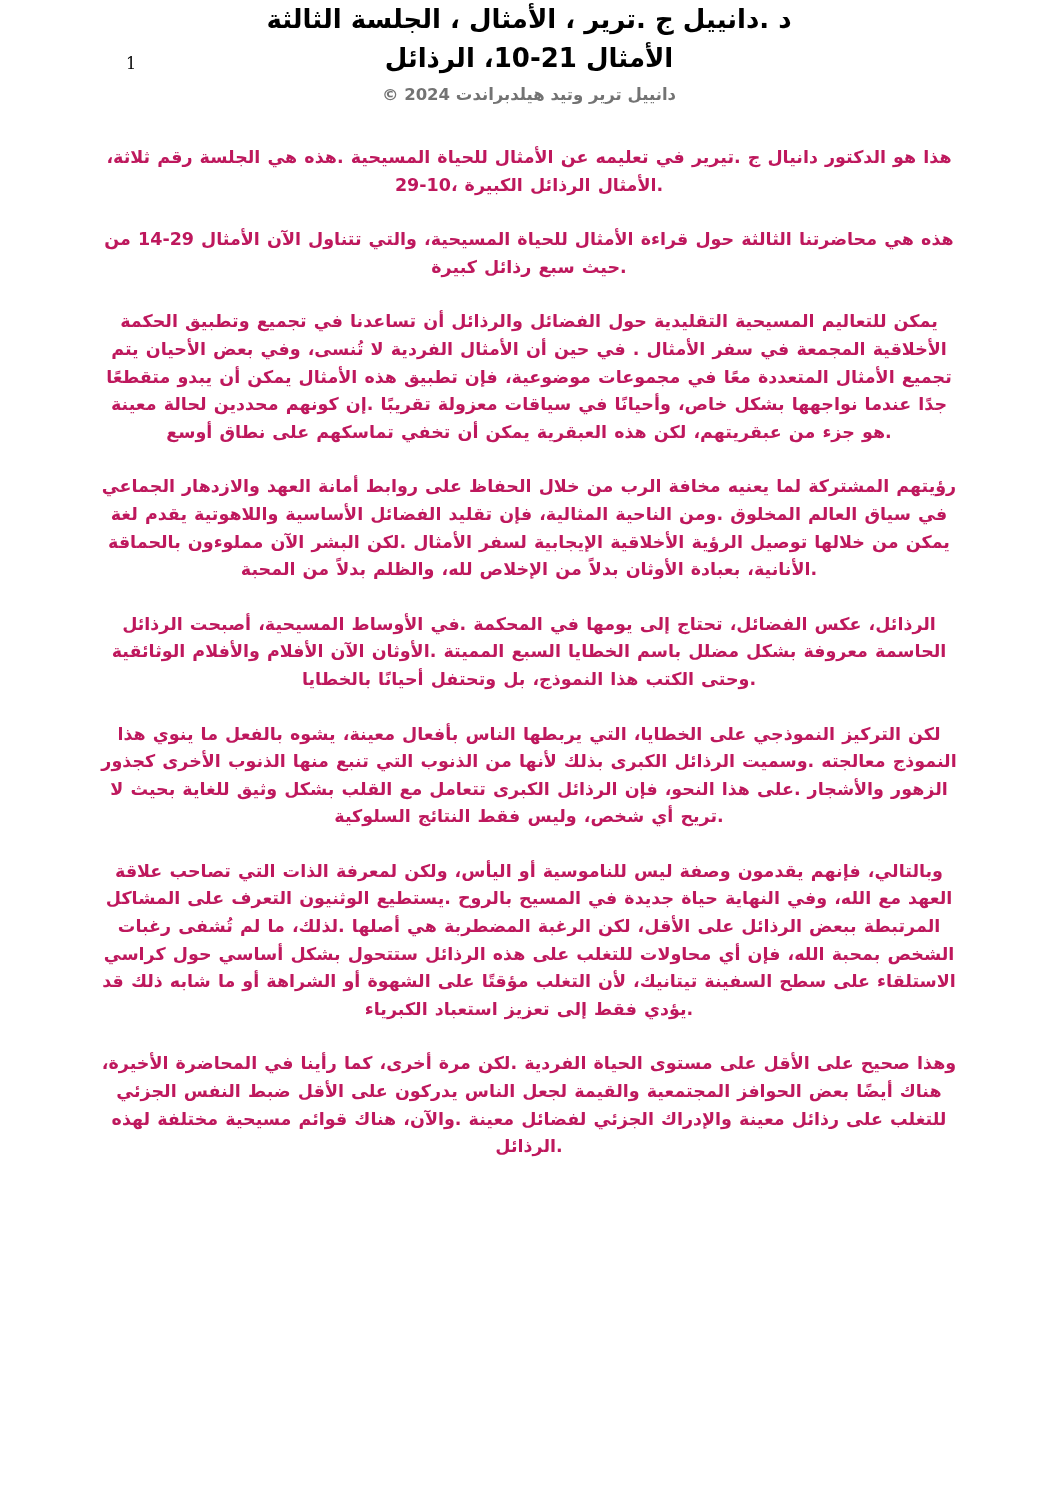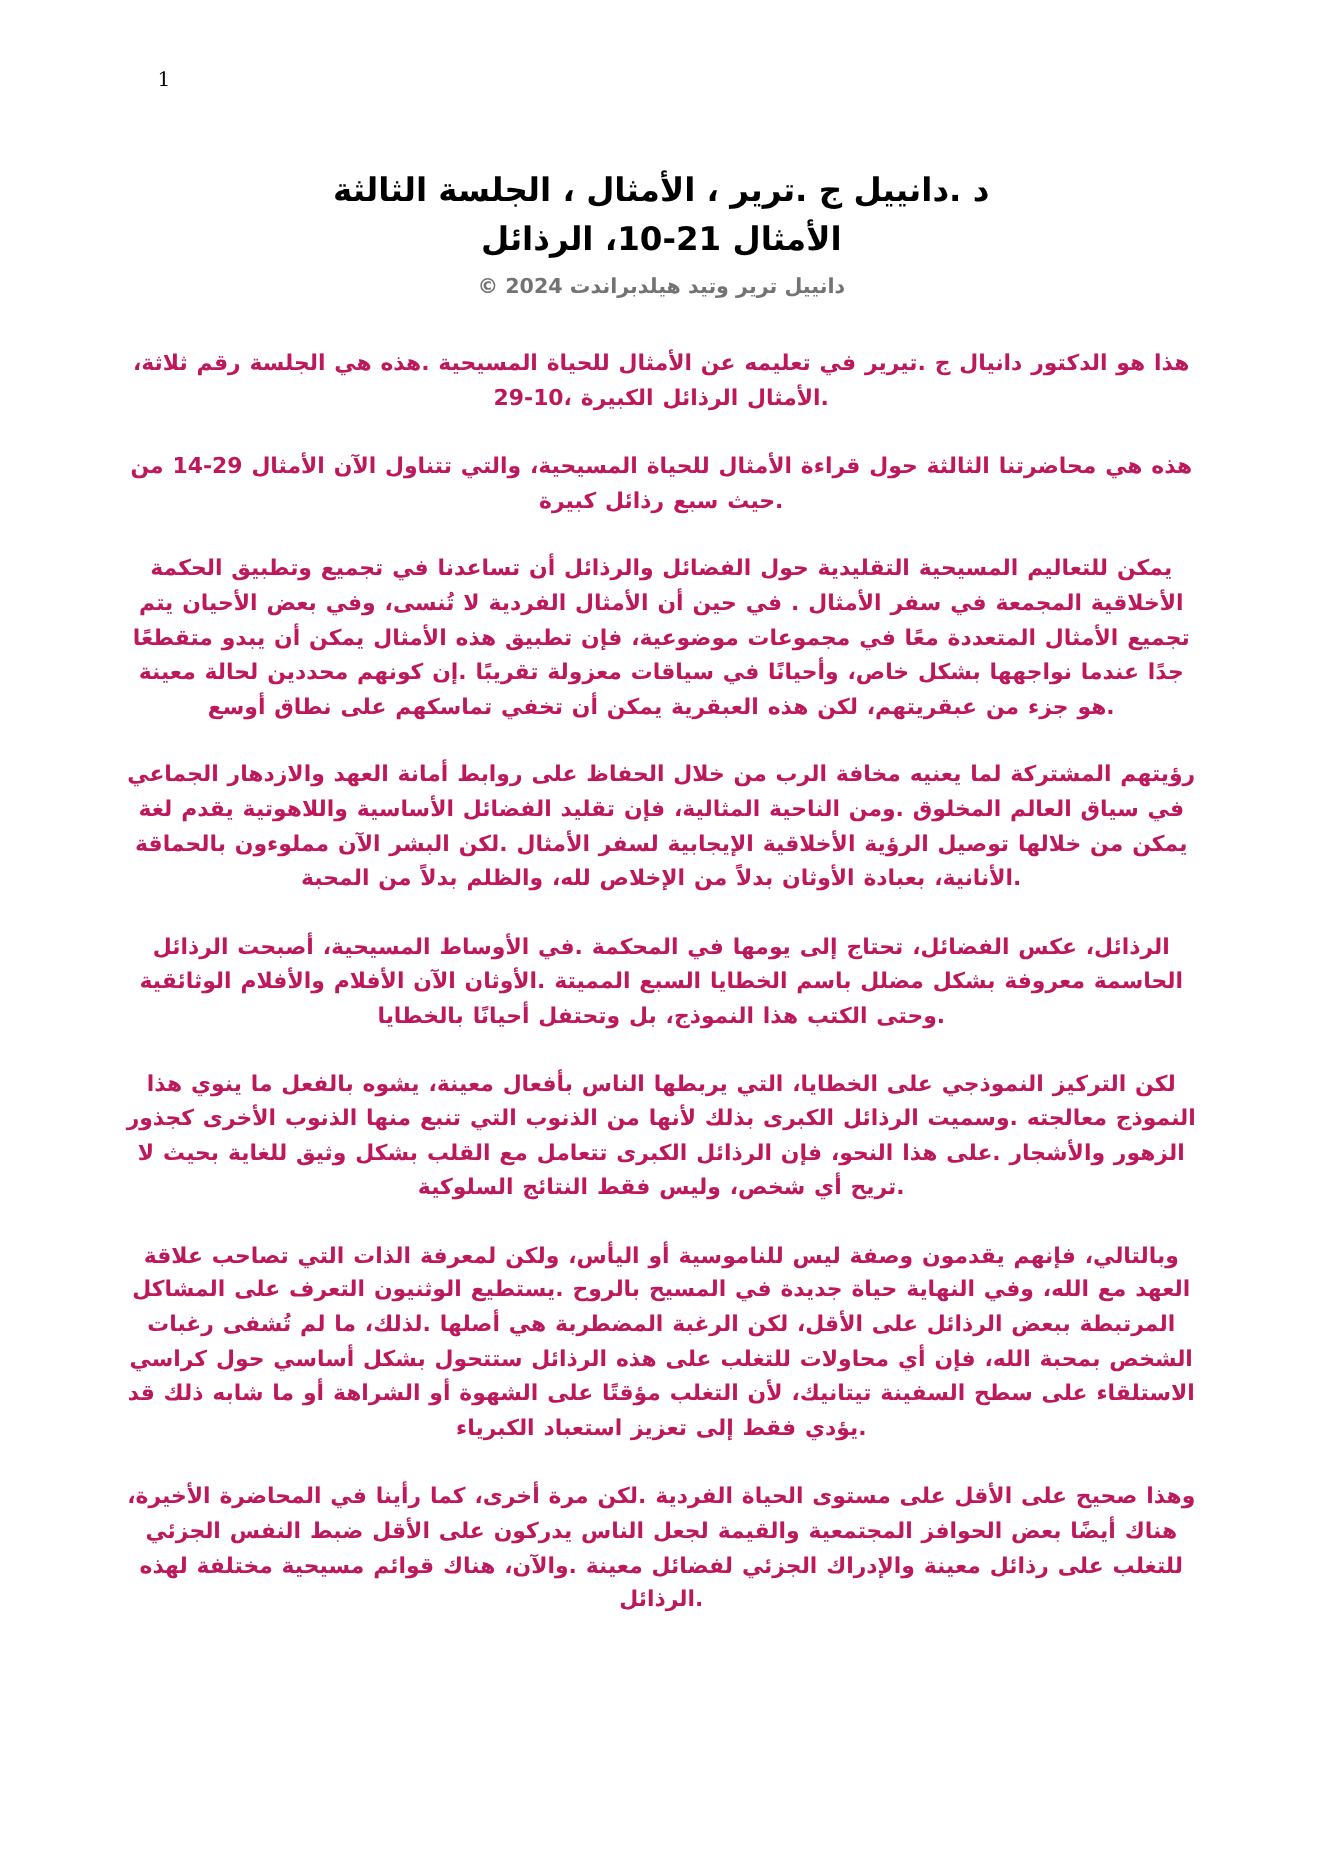--- a/index.html
+++ b/index.html
@@ -25,21 +25,20 @@
   .pagenum {
     position: absolute;
     top: 54px;
     left: 126px;
     font-family: "DejaVu Serif", serif;
     font-size: 16px;
     font-weight: normal;
     color: #000;
   }
   header.doc-header {
-    padding-top: 134px;
     text-align: center;
   }
   .title-line {
     direction: ltr;
     margin: 0;
     font-size: 26px;
     font-weight: 800;
     line-height: 39px;
     color: #000;
   }

